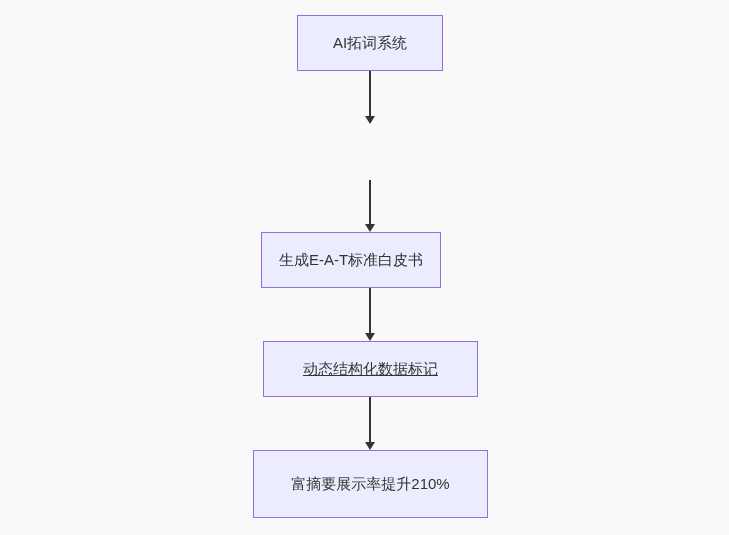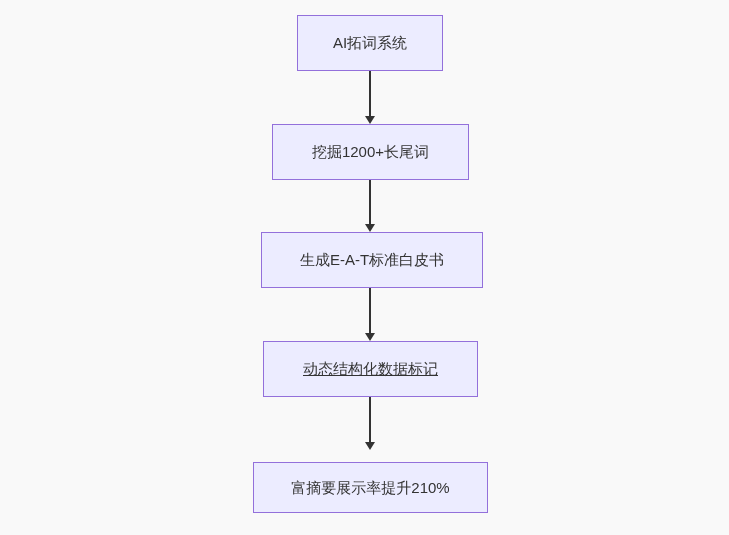--- a/index.html
+++ b/index.html
@@ -59,44 +59,41 @@
 
   <div class="node" style="left:297px; top:15px; width:146px; height:56px;">
     <span>AI拓词系统</span>
   </div>
 
   <div class="edge" style="top:71px; height:53px;">
     <div class="line"></div>
     <div class="head"></div>
   </div>
 
-  <div class="node" style="left:272px; top:124px; width:197px; height:56px;">
-    <span>挖掘1200+长尾词</span>
-  </div>
 
   <div class="edge" style="top:180px; height:52px;">
     <div class="line"></div>
     <div class="head"></div>
   </div>
 
-  <div class="node" style="left:261px; top:232px; width:222px; height:56px;">
+  <div class="node" style="left:261px; top:232px; width:180px; height:56px;">
     <span>生成E-A-T标准白皮书</span>
   </div>
 
   <div class="edge" style="top:288px; height:53px;">
     <div class="line"></div>
     <div class="head"></div>
   </div>
 
   <div class="node" style="left:263px; top:341px; width:215px; height:56px;text-decoration:underline;">
     <span>动态结构化数据标记</span>
   </div>
 
   <div class="edge" style="top:397px; height:53px;">
     <div class="line"></div>
     <div class="head"></div>
   </div>
 
-  <div class="node" style="left:253px; top:450px; width:235px; height:51px;margin-top:12px;">
+  <div class="node" style="left:253px; top:450px; width:235px; height:68px;">
     <span>富摘要展示率提升210%</span>
   </div>
 
 </div>
 
 </body></html>

